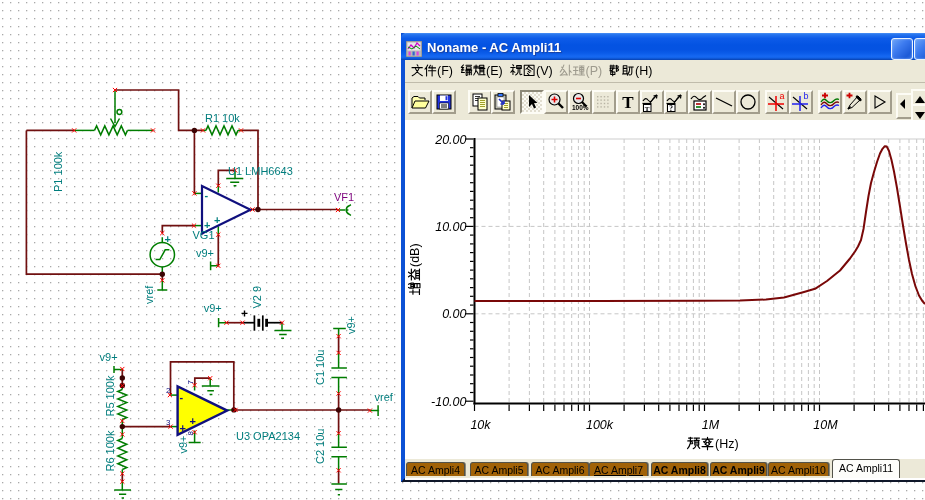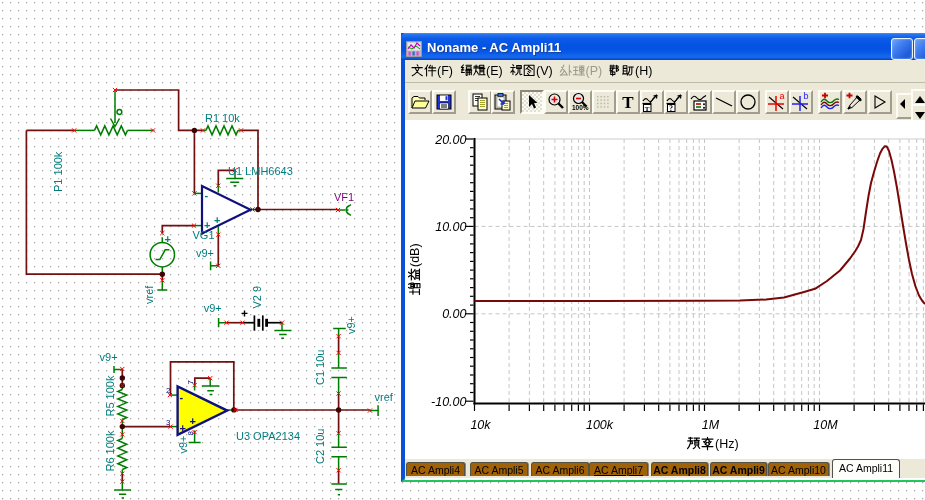--- a/index.html
+++ b/index.html
@@ -1,20 +1,20 @@
 <!DOCTYPE html>
 <html><head>
 <meta charset="utf-8">
 <style>
   html,body{margin:0;padding:0;}
   body{width:925px;height:500px;overflow:hidden;position:relative;background:#fff;
        font-family:"Liberation Sans", sans-serif;}
   #schem{position:absolute;left:0;top:0;}
   #win{position:absolute;left:401px;top:33px;width:520px;height:445px;
-       border-left:4px solid #0c51d5;border-bottom:4px solid #22c55e;background:#ece9d8;}
+       border-left:4px solid #0c51d5;border-bottom:4px solid #0f172a;background:#ece9d8;}
   #title{position:absolute;left:-4px;top:0;width:528px;height:27px;border-top-left-radius:5px;
    background:linear-gradient(180deg,#4a90f4 0%,#2674ee 6%,#0d5be8 20%,#0453e2 45%,#0553e2 62%,#0b5ce9 75%,#1668f2 86%,#1263e8 92%,#0a4cc4 97%,#0a43ae 100%);}
   #title .ttxt{position:absolute;left:26px;top:7px;color:#fff;font-weight:bold;font-size:13px;
    letter-spacing:0px;text-shadow:1px 1px 1px #1a3f9c;white-space:nowrap;}
   .wbtn{position:absolute;top:5px;width:20px;height:20px;border-radius:3px;
    border:1px solid #eaf3ff;background:linear-gradient(135deg,#6fa5f7 0%,#3d7bef 40%,#1d5bd7 80%,#2e6ce2 100%);
    box-shadow:inset 0 0 2px #9cc3ff;}
   #menubar{position:absolute;left:0;top:27px;width:520px;height:22px;background:#ece9d8;}
   #toolbar{position:absolute;left:0;top:49px;width:520px;height:38px;background:#ece9d8;
    border-top:1px solid #c0bcab;border-bottom:1px solid #b5b1a1;}

